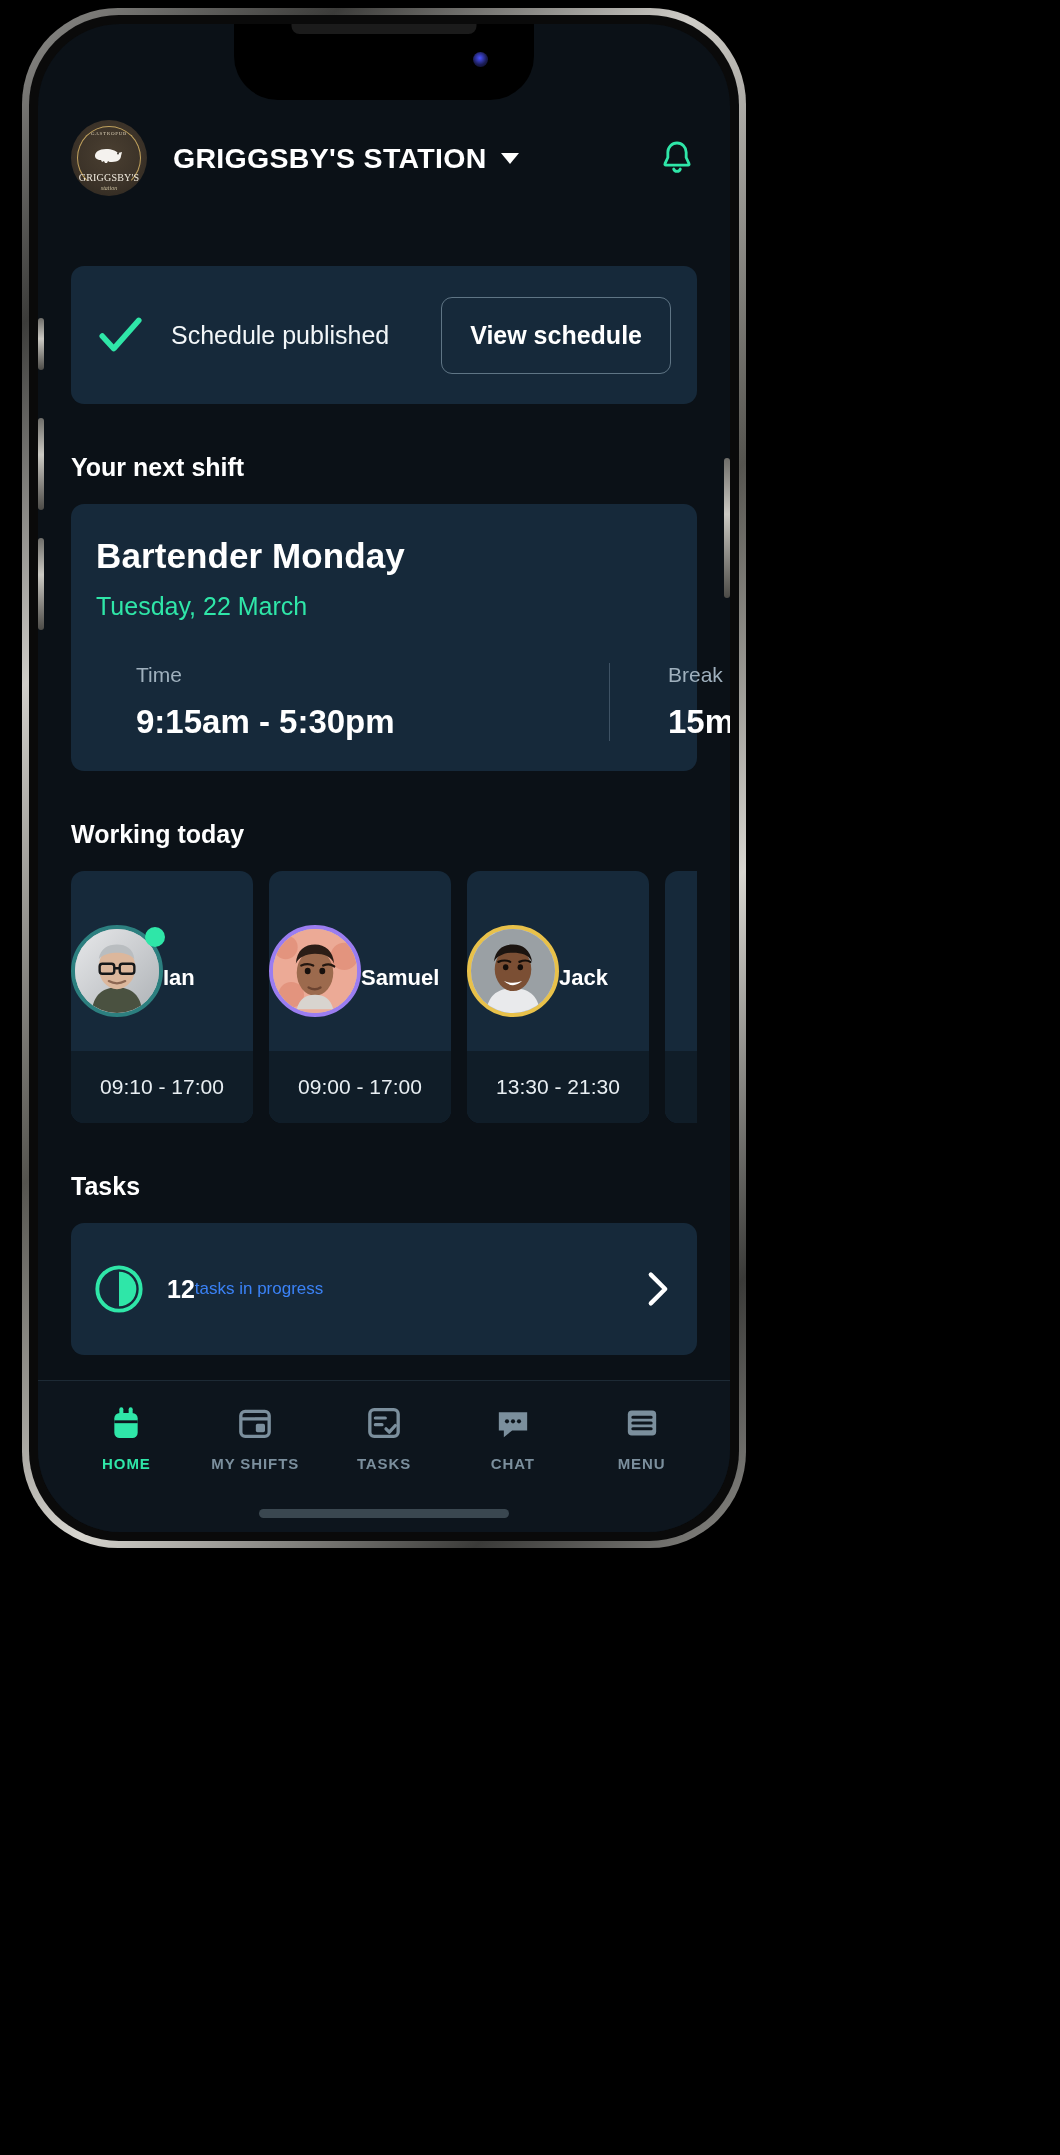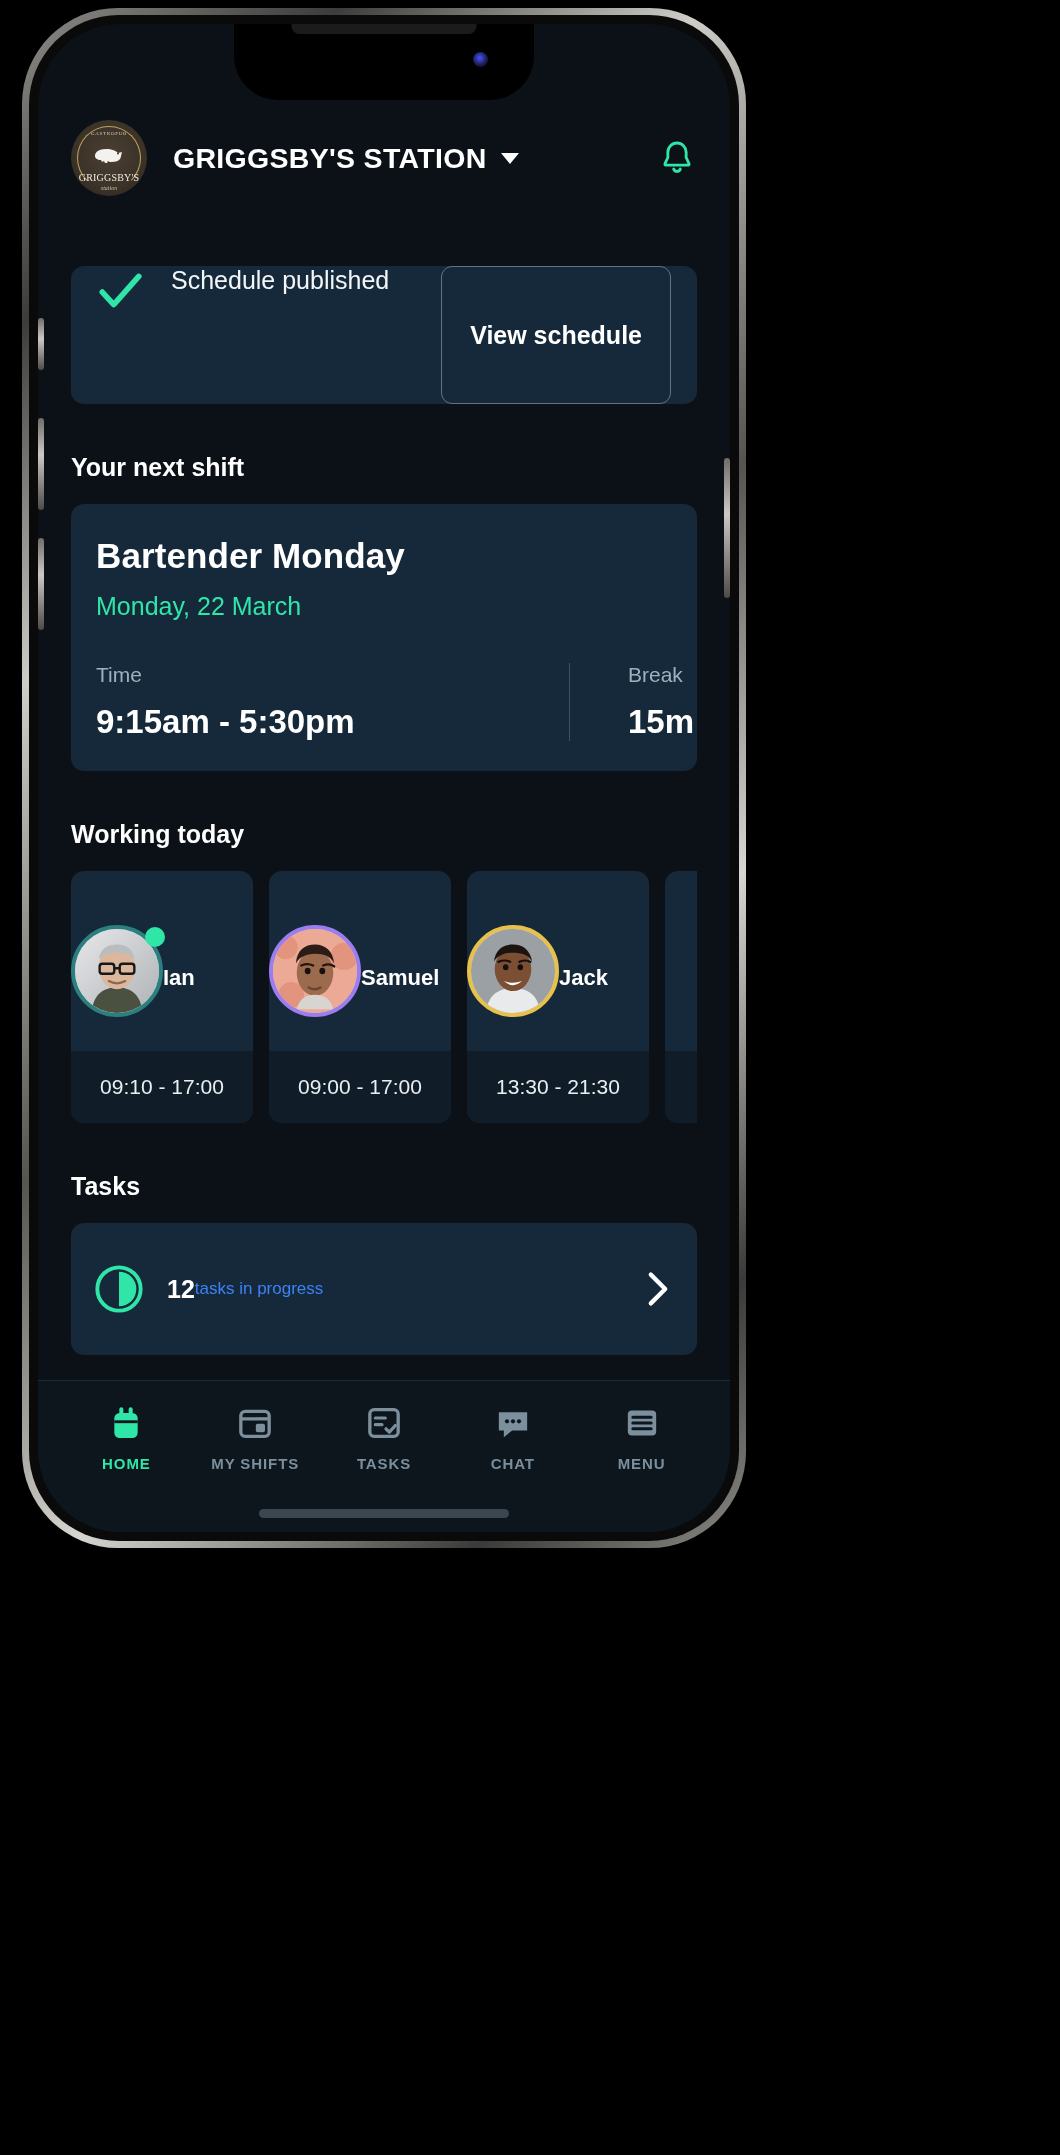--- a/index.html
+++ b/index.html
@@ -177,20 +177,21 @@
     cursor: pointer;
   }
 
   
   .banner {
     margin-top: 62px;
     background: #16293a;
     border-radius: 13px;
     height: 138px;
     display: flex;
+    align-items: center;
     padding: 0 26px 0 24px;
     flex: 0 0 auto;
   }
   .check { width: 50px; height: 50px; flex: 0 0 auto; }
   .banner-text {
     margin-left: 26px;
     font-size: 25px;
     color: #f2f6f8;
     white-space: nowrap;
   }
@@ -234,21 +235,21 @@
   .shift-date {
     font-size: 25px;
     color: #2fe6a8;
     margin-top: 16px;
   }
   .shift-meta {
     display: flex;
     margin-top: 42px;
   }
   .meta-col { flex: 0 0 auto; }
-  .meta-col.time { width: 473px; }
+  .meta-col.time { width: 473px; margin-left: 40px; }
   .meta-col.divider { border-left: 1.5px solid #3e5264; padding-left: 58px; }
   .meta-label {
     font-size: 21px;
     color: #9fb0bd;
   }
   .meta-value {
     font-size: 33px;
     font-weight: 700;
     color: #ffffff;
     margin-top: 16px;
@@ -420,21 +421,21 @@
             <path d="M3.5 12.5l5.5 6L21 5" fill="none" stroke="#2fe6a8" stroke-width="2.7" stroke-linecap="round" stroke-linejoin="round"></path>
           </svg>
           <span class="banner-text">Schedule published</span>
           <button class="banner-btn">View schedule</button>
         </div>
 
         <div class="sect-title">Your next shift</div>
 
         <div class="shift-card">
           <div class="shift-role">Bartender Monday</div>
-          <div class="shift-date">Monday, 22 March</div>
+          <div class="shift-date">Tuesday, 22 March</div>
           <div class="shift-meta">
             <div class="meta-col time">
               <div class="meta-label">Time</div>
               <div class="meta-value">9:15am - 5:30pm</div>
             </div>
             <div class="meta-col divider">
               <div class="meta-label">Break</div>
               <div class="meta-value">15m</div>
             </div>
           </div>

